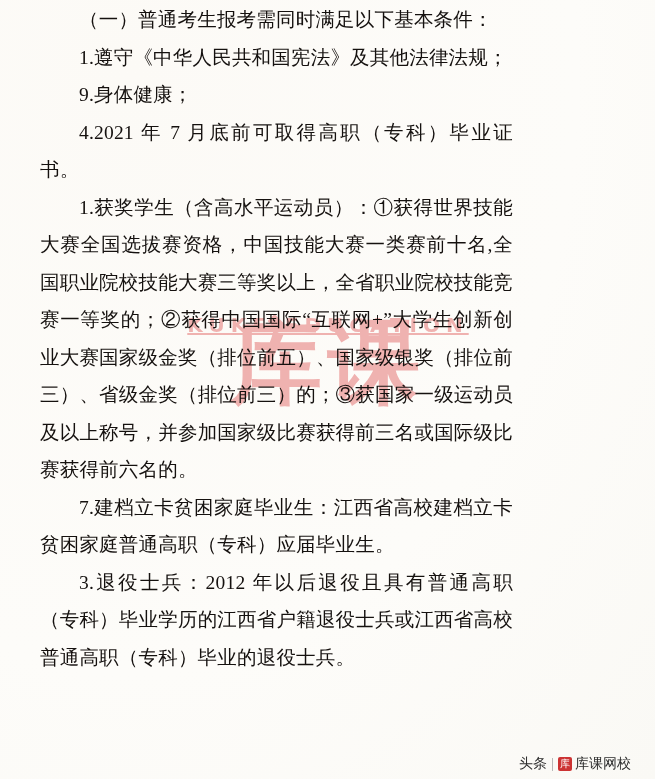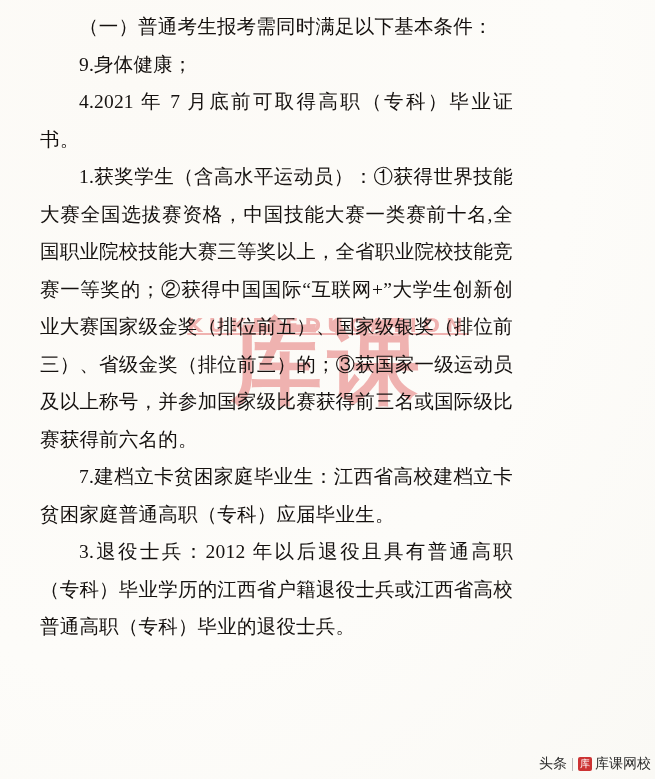--- a/index.html
+++ b/index.html
@@ -72,21 +72,21 @@
     top: 156px;
     letter-spacing: 4px;
     font-weight: normal;
   }
 
   #content {
     position: absolute;
     left: 0;
     top: 0;
     width: 551px;
-    padding: 8px 38px 0 40px;
+    padding: 1px 38px 0 40px;
     box-sizing: border-box;
     z-index: 3;
   }
 
   p.para {
     margin: 0 0 0 0;
     padding: 0;
     font-size: 19.5px;
     line-height: 37.5px;
     color: #15110f;
@@ -95,21 +95,21 @@
     letter-spacing: 0.2px;
     font-family: "Liberation Serif", "DejaVu Serif", serif;
   }
   p.indent {
     text-indent: 39px;
   }
 
   
   #attribution {
     position: absolute;
-    right: 4px;
+    right: 24px;
     bottom: 6px;
     display: flex;
     align-items: center;
     gap: 5px;
     z-index: 6;
   }
   #attribution .att-logo {
     font-size: 14px;
     color: #2b2b2b;
     font-family: "DejaVu Sans", sans-serif;
@@ -147,20 +147,21 @@
 <div id="page">
   <div id="paper-tint"></div>
 
   <div id="watermark">
     <div class="wm-text" id="wm-main">库课</div>
     <div class="wm-text" id="wm-sub">KUKE EDUCATION</div>
   </div>
 
   <div id="content">
     <p class="para indent">（一）普通考生报考需同时满足以下基本条件：</p>
+    <p class="para indent">1.遵守《中华人民共和国宪法》及其他法律法规；</p>
     <p class="para indent">9.身体健康；</p>
     <p class="para indent">4.2021 年 7 月底前可取得高职（专科）毕业证书。</p>
     <p class="para indent">1.获奖学生（含高水平运动员）：①获得世界技能大赛全国选拔赛资格，中国技能大赛一类赛前十名,全国职业院校技能大赛三等奖以上，全省职业院校技能竞赛一等奖的；②获得中国国际“互联网+”大学生创新创业大赛国家级金奖（排位前五）、国家级银奖（排位前三）、省级金奖（排位前三）的；③获国家一级运动员及以上称号，并参加国家级比赛获得前三名或国际级比赛获得前六名的。</p>
     <p class="para indent">7.建档立卡贫困家庭毕业生：江西省高校建档立卡贫困家庭普通高职（专科）应届毕业生。</p>
     <p class="para indent">3.退役士兵：2012 年以后退役且具有普通高职（专科）毕业学历的江西省户籍退役士兵或江西省高校普通高职（专科）毕业的退役士兵。</p>
   </div>
 
   <div id="attribution">
     <span class="att-logo">头条</span>
     <span class="att-divider"></span>

